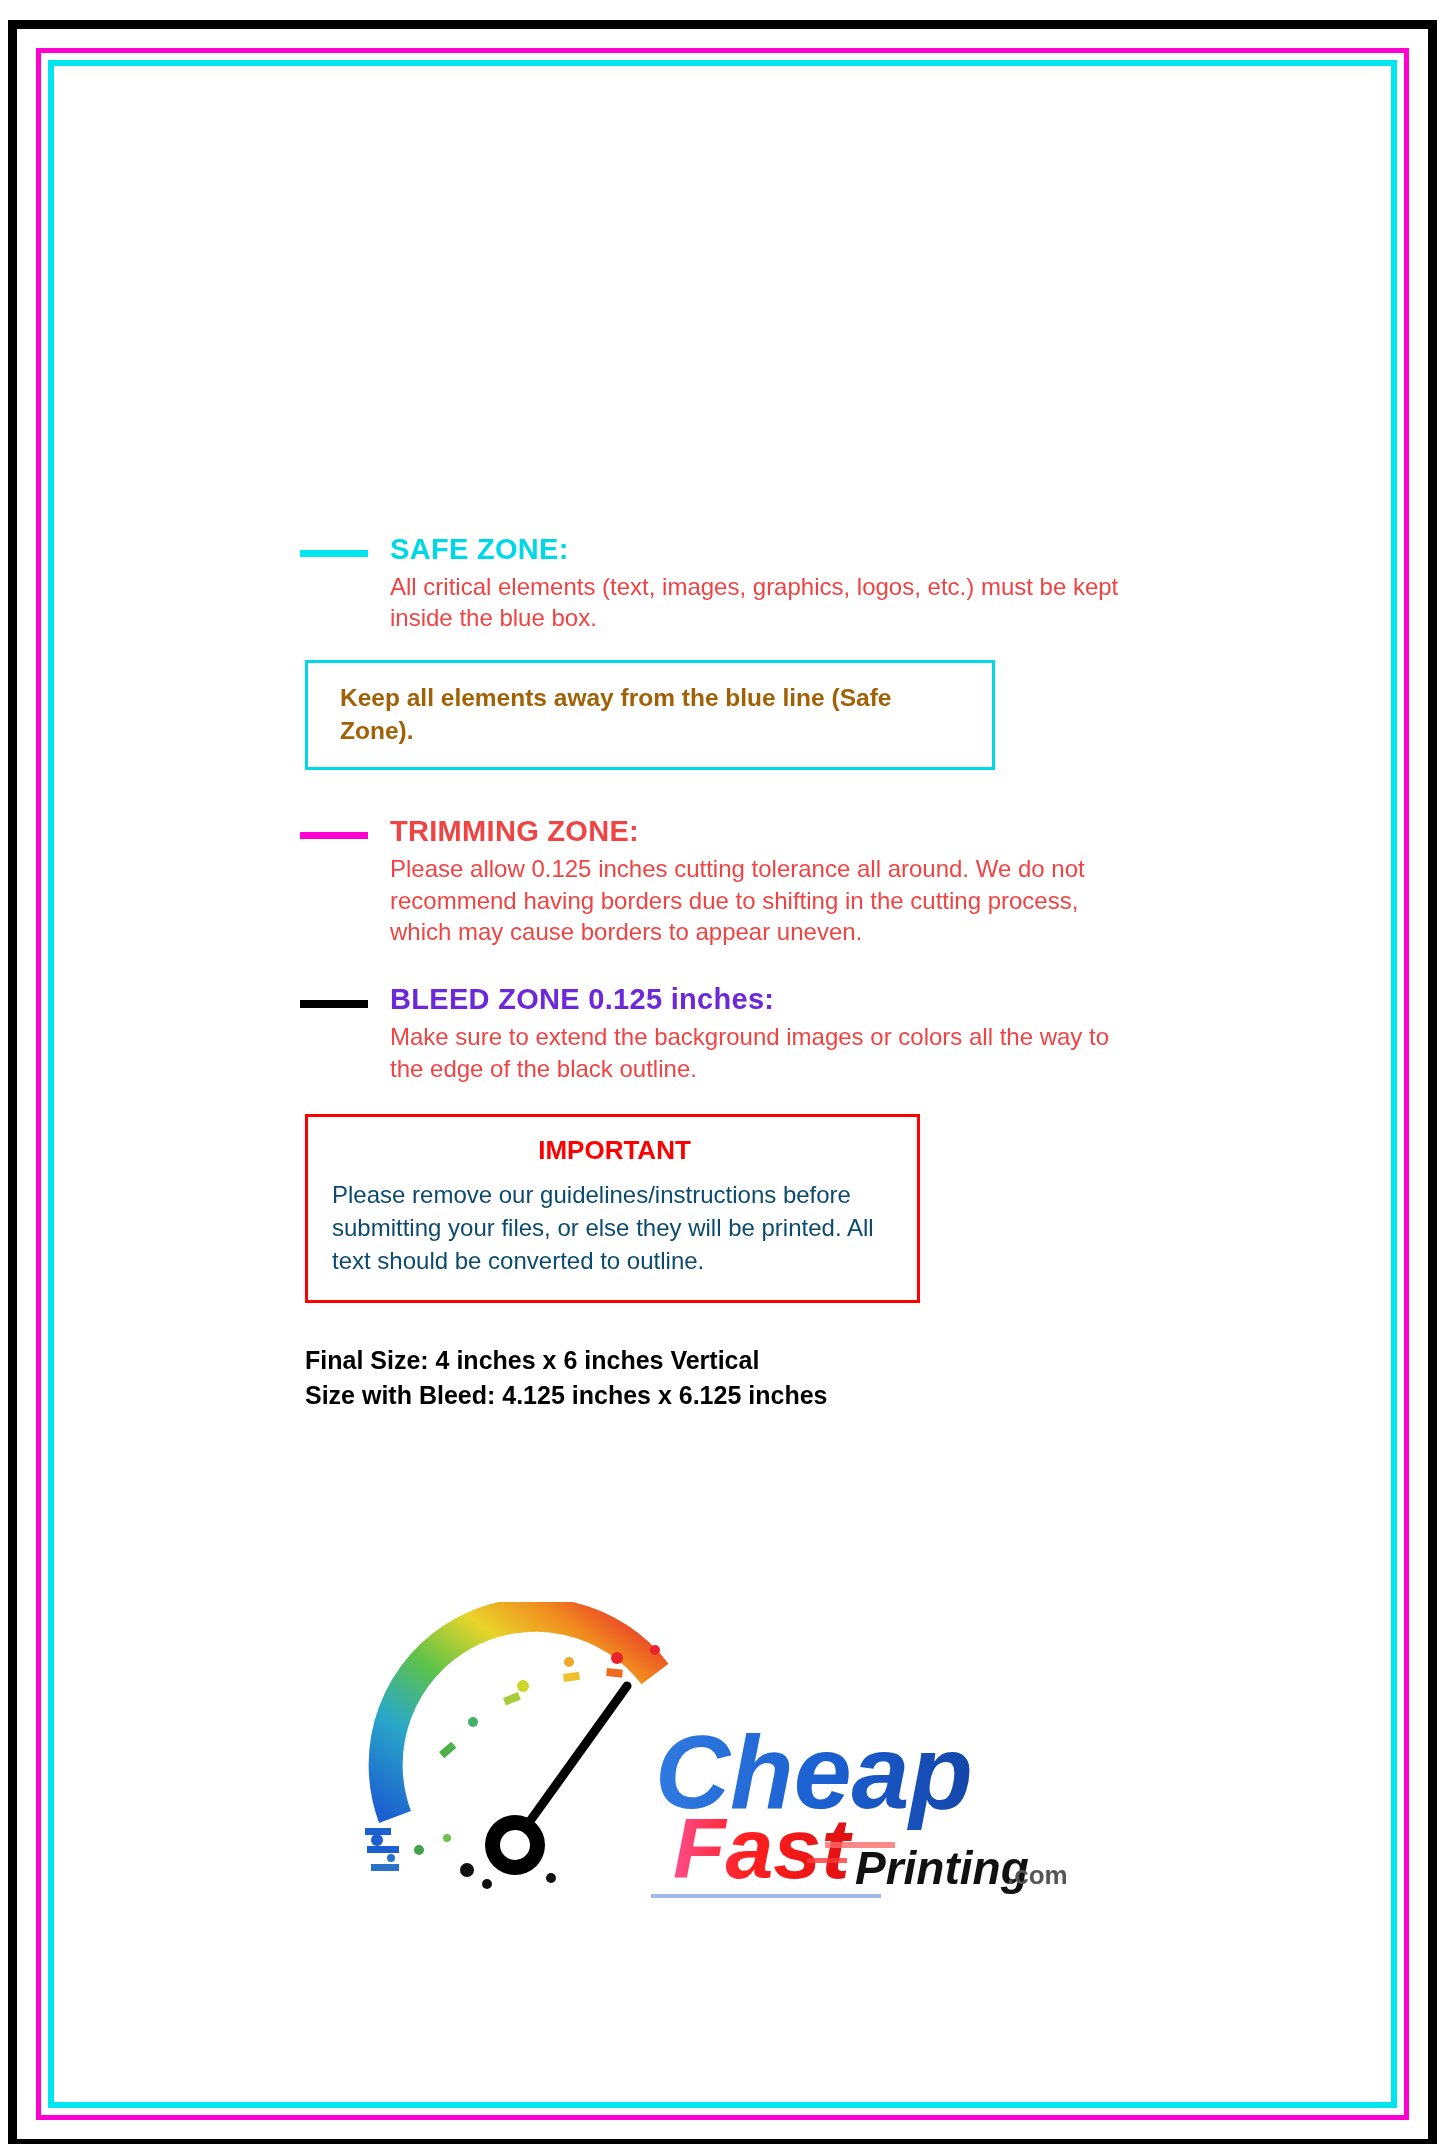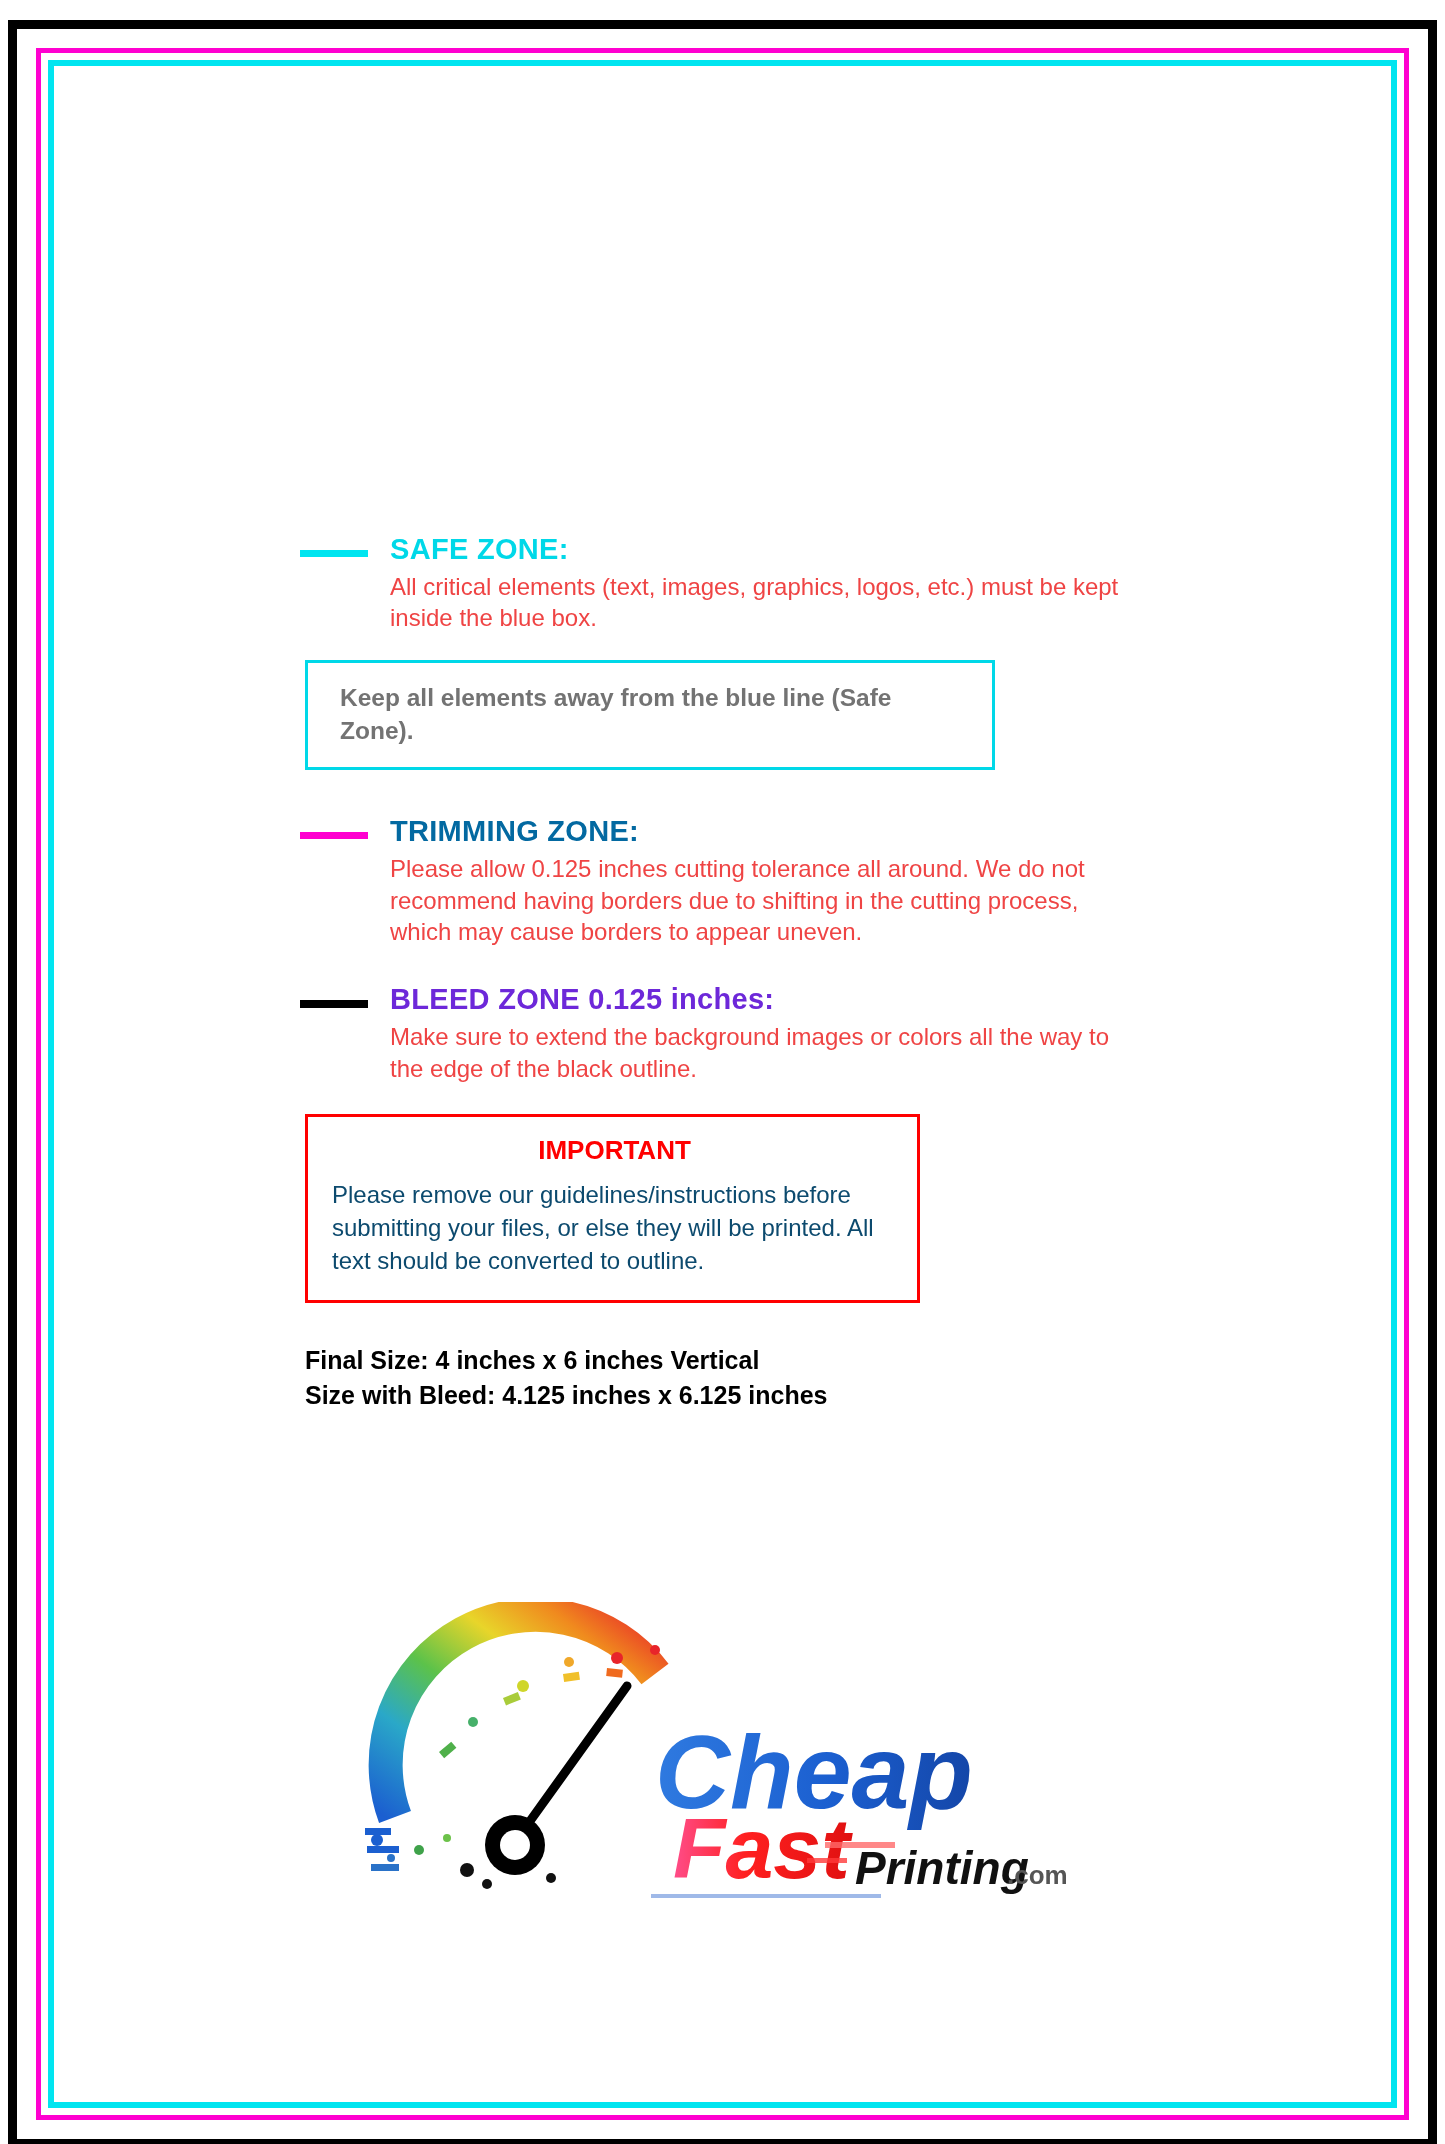--- a/index.html
+++ b/index.html
@@ -79,21 +79,21 @@
   .dash-magenta { border-top: 7px solid #ff00d0; }
   .dash-black { border-top: 8px solid #000000; }
 
   .legend-title {
     font-size: 29px;
     font-weight: bold;
     letter-spacing: 0.3px;
     line-height: 1.2;
   }
   .title-cyan { color: #00d8e8; }
-  .title-magenta { color: #0369a1; }
+  .title-magenta { color: #ef4444; }
   .title-black { color: #6d28d9; }
 
   .body-text {
     color: #ef4444;
     font-size: 24px;
     line-height: 1.32;
     margin: 4px 0 0 90px;
   }
 
   .section {
@@ -102,21 +102,21 @@
 
   .callout-blue {
     margin: 26px 0 0 5px;
     border: 3px solid #00d8e8;
     box-sizing: border-box;
     width: 690px;
     padding: 18px 22px 20px 32px;
   }
   .callout-blue p {
     margin: 0;
-    color: #737373;
+    color: #a16207;
     font-size: 24.5px;
     font-weight: bold;
     line-height: 1.35;
   }
 
   .callout-red {
     margin: 30px 0 0 5px;
     border: 3px solid #ff0000;
     box-sizing: border-box;
     width: 615px;

